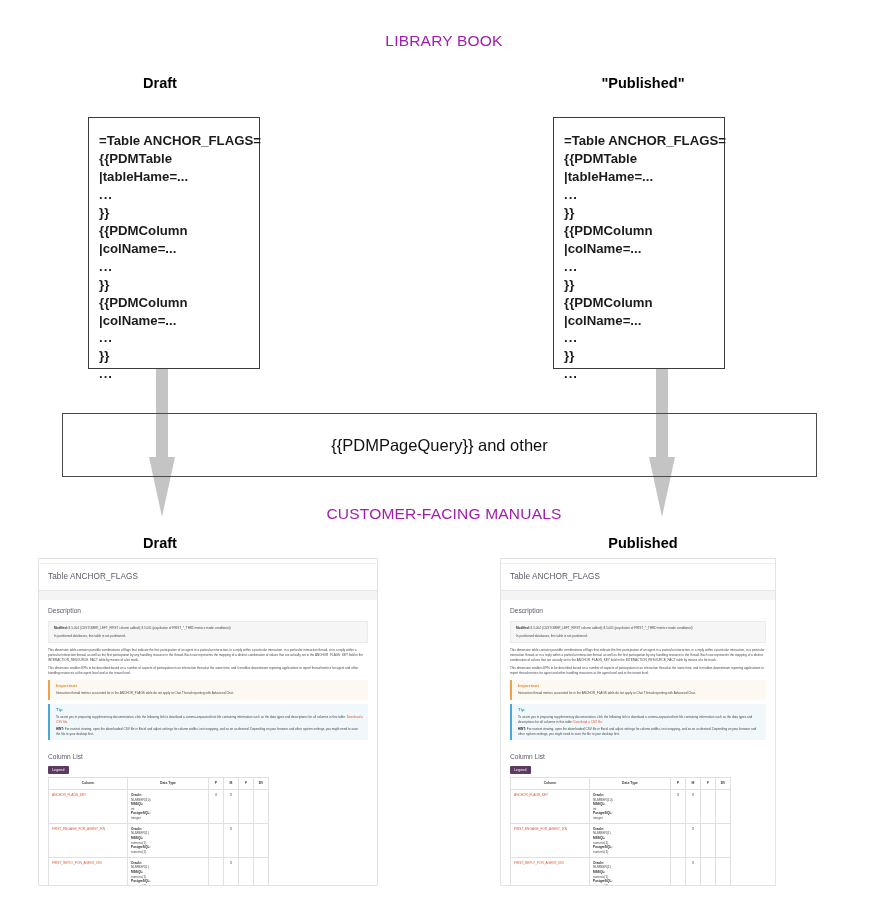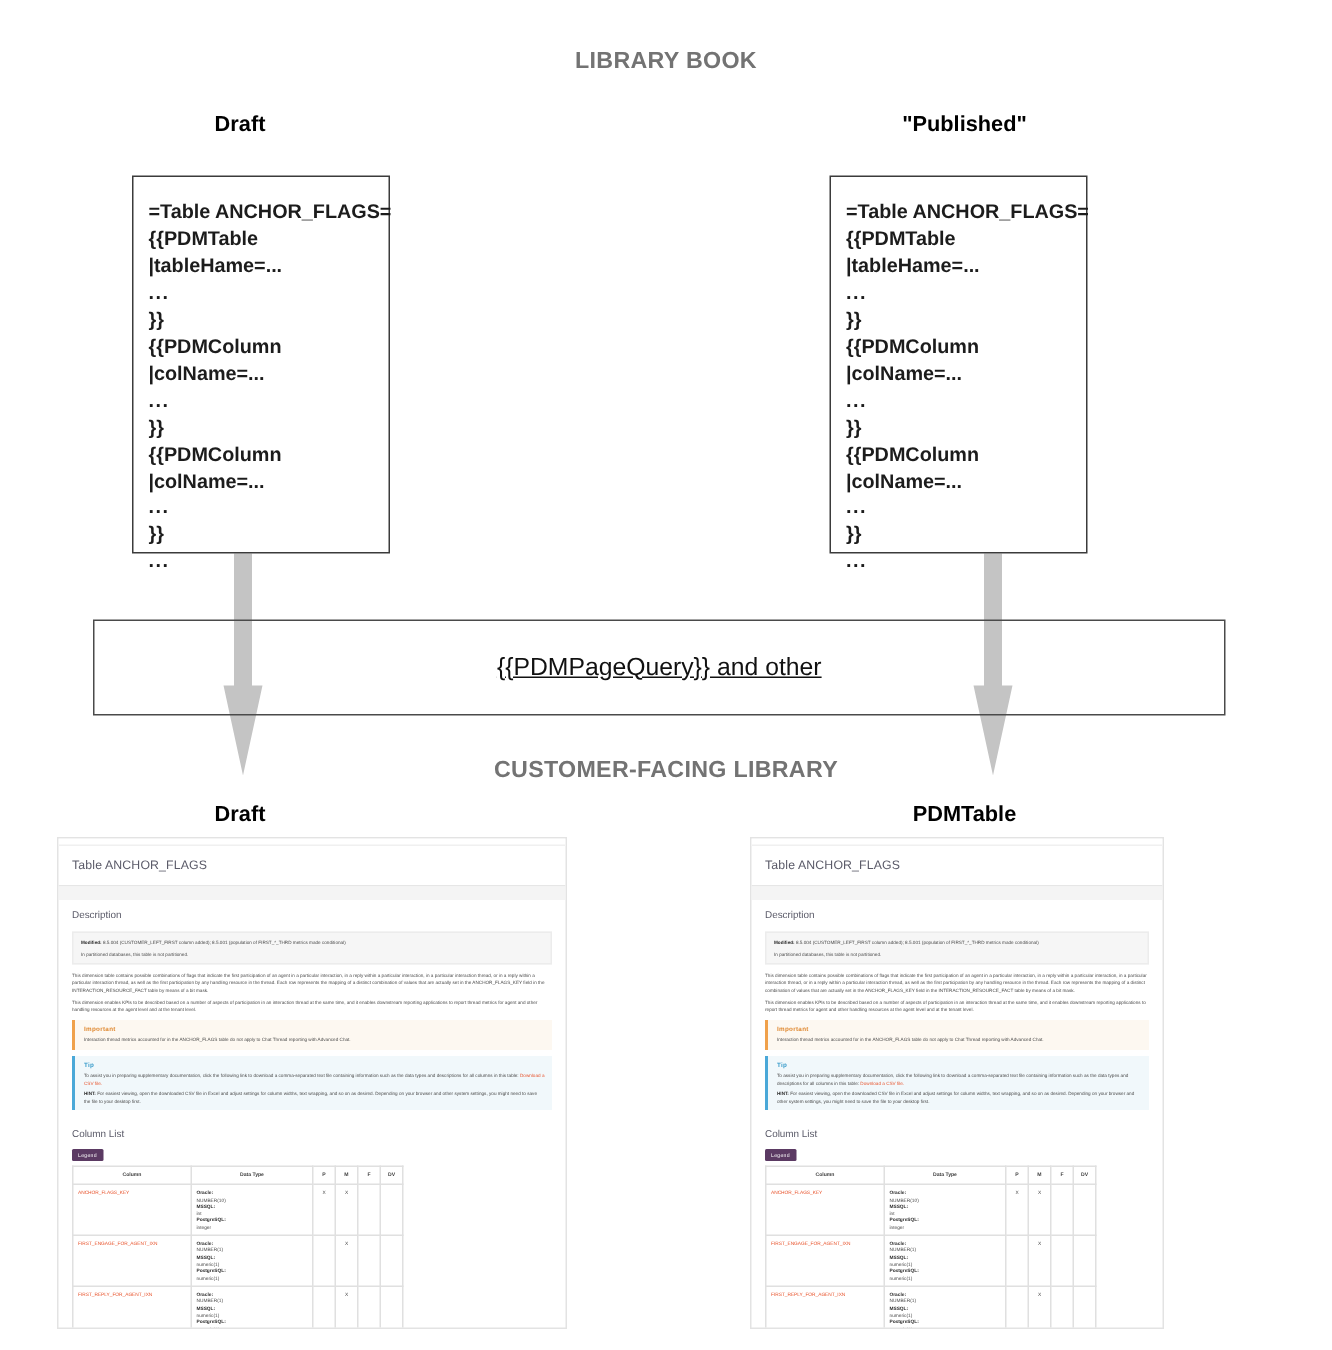--- a/index.html
+++ b/index.html
@@ -14,24 +14,24 @@
     font-family: "Liberation Sans", sans-serif;
     color: #000000;
     overflow: hidden;
   }
 
   
   .section-title {
     position: absolute;
     width: 100%;
     text-align: center;
-    font-weight: bold;
+    font-weight: normal;
     font-size: 15.5px;
     letter-spacing: 0.2px;
-    color: #737373;
+    color: #a21caf;
   }
   #library-book-title { top: 32px; }
   #customer-manuals-title { top: 505px; }
 
   .col-label {
     position: absolute;
     font-weight: bold;
     font-size: 14.5px;
     text-align: center;
     color: #000;
@@ -84,21 +84,20 @@
     justify-content: center;
     z-index: 2;
   }
   #template-banner-text {
     text-align: right;
     font-size: 16.5px;
     line-height: 1.5;
     color: #111;
     background: #ffffff;
     padding: 2px 14px;
-    text-decoration: underline;
   }
   #template-banner-text .bline { display: block; }
 
   
   .doc {
     position: absolute;
     background: #ffffff;
     border: 1px solid #e3e3e3;
     box-sizing: border-box;
     overflow: hidden;
@@ -250,25 +249,25 @@
     <polygon points="11,0 23,0 23,116 30,116 17,176 4,116 11,116" fill="#c4c4c4"></polygon>
   </svg>
 </div>
 
 <div id="template-banner">
   <div id="template-banner-text">
     <span class="bline">{{PDMPageQuery}} and other</span>
   </div>
 </div>
 
-<div class="section-title" id="customer-manuals-title">CUSTOMER-FACING LIBRARY</div>
+<div class="section-title" id="customer-manuals-title">CUSTOMER-FACING MANUALS</div>
 
 <div class="col-label" id="label-draft-bottom">Draft</div>
 
-<div class="col-label" id="label-published-bottom">PDMTable</div>
+<div class="col-label" id="label-published-bottom">Published</div>
 
 <div class="doc" id="doc-draft">
   <div class="doc-topbar"></div>
   <div class="doc-title">Table ANCHOR_FLAGS</div>
   <div class="doc-divider"></div>
   <div class="doc-band"></div>
 
   <div class="doc-h2">Description</div>
 
   <div class="doc-shaded">

